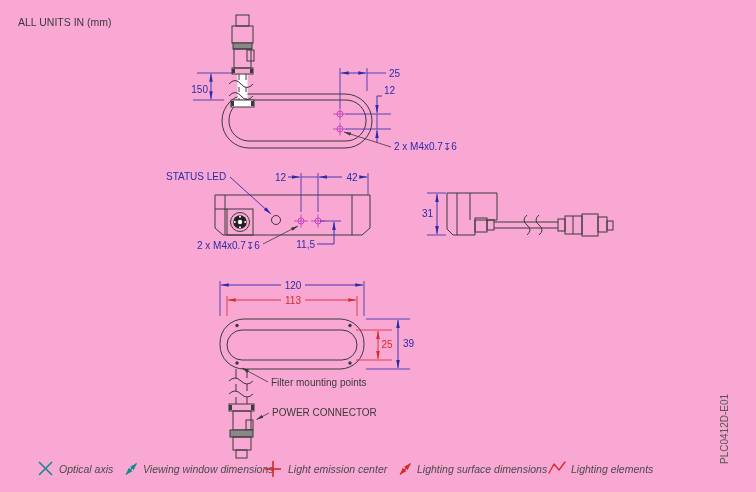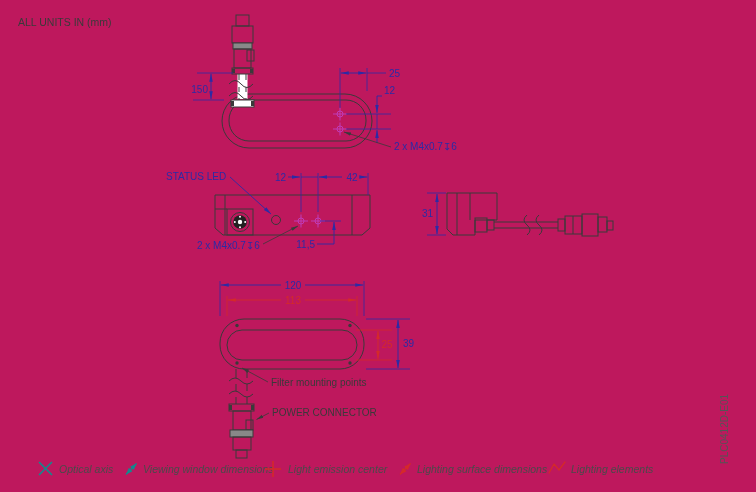--- a/index.html
+++ b/index.html
@@ -1,16 +1,16 @@
 <!DOCTYPE html>
 <html><head>
 <meta charset="utf-8">
 <style>
   html,body{margin:0;padding:0;background:#ffffff;}
-  .canvas{position:relative;width:756px;height:492px;background:#be185d;overflow:hidden;}
+  .canvas{position:relative;width:756px;height:492px;background:#f9a8d4;overflow:hidden;}
   svg{position:absolute;left:0;top:0;}
   text{font-family:"Liberation Sans","DejaVu Sans",sans-serif;}
   .dimtxt{font-size:10px;}
   .lbltxt{font-size:10px;}
   .legendtxt{font-size:10.5px;font-style:italic;}
   .oln{fill:none;stroke-width:1;}
   .thin{fill:none;stroke-width:0.8;}
   .dimln{fill:none;stroke-width:0.9;}
 </style>
 </head>

